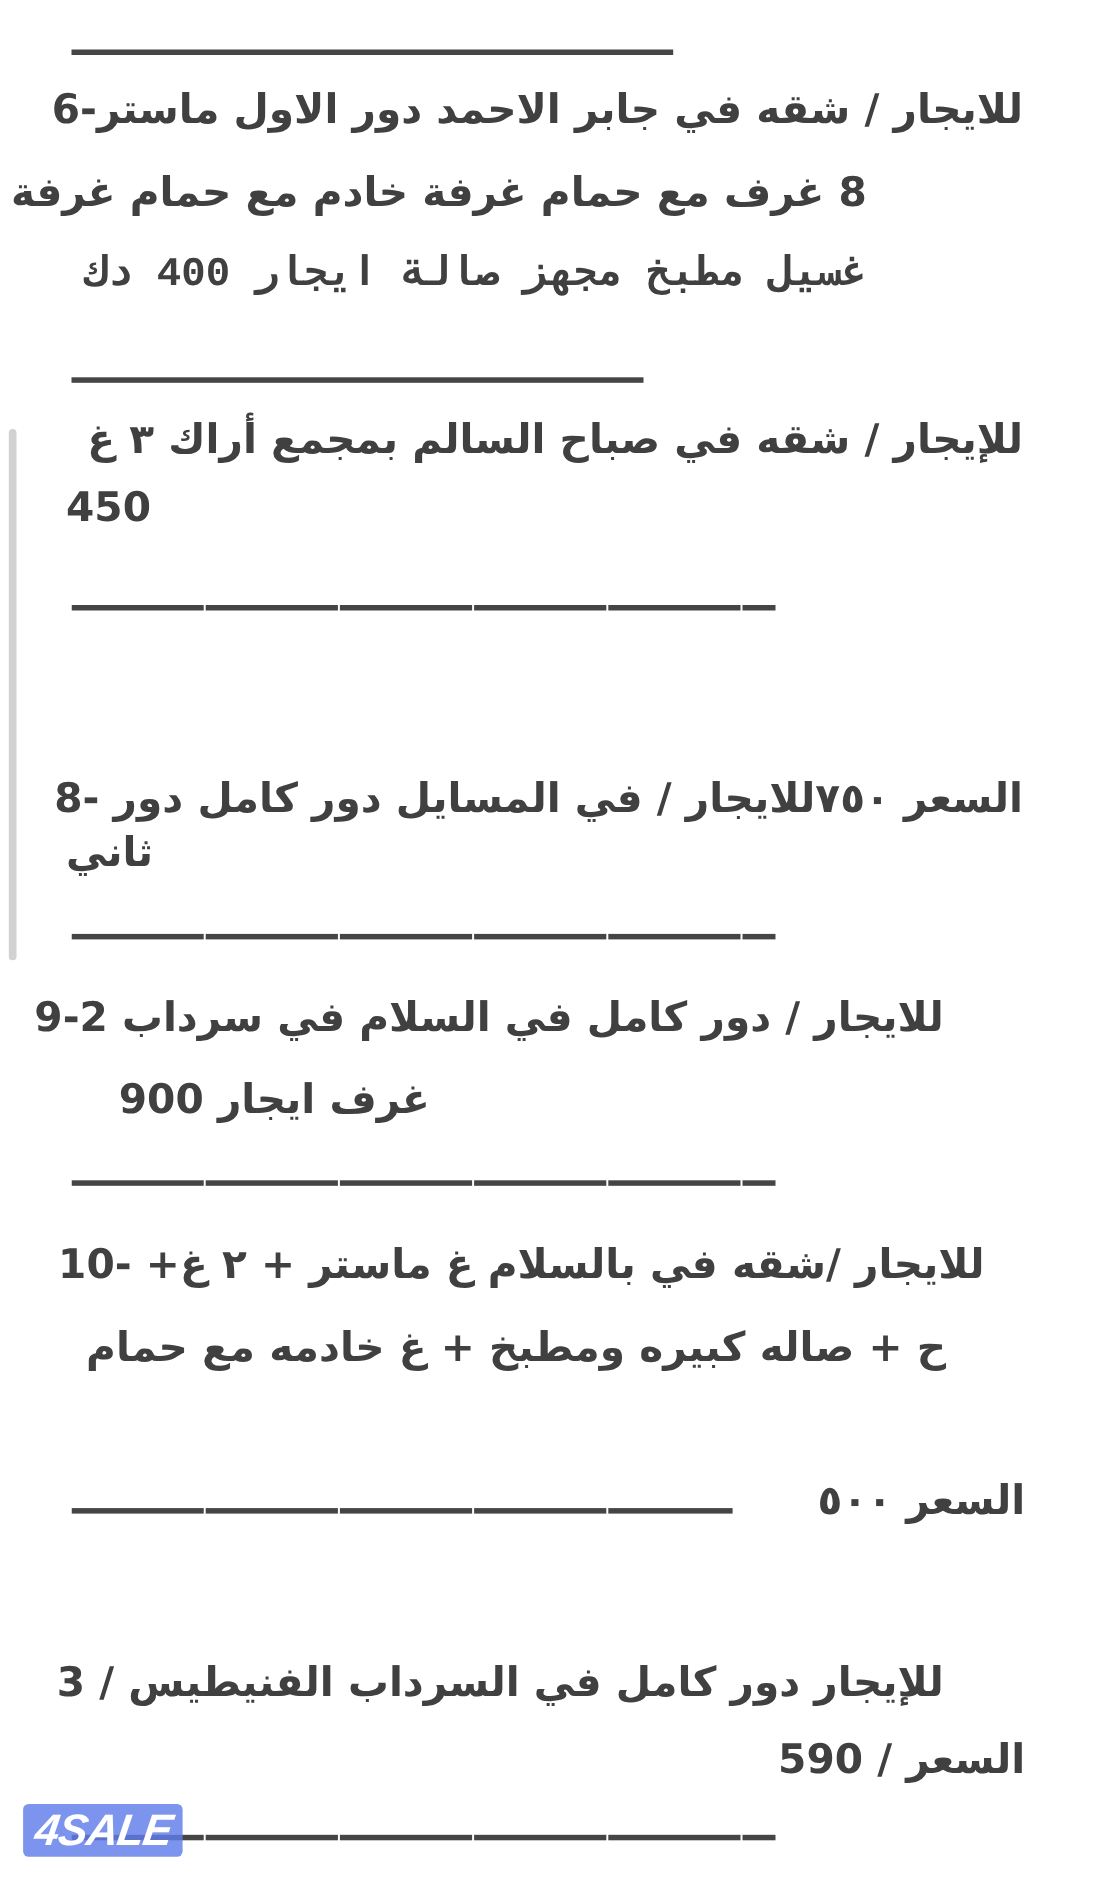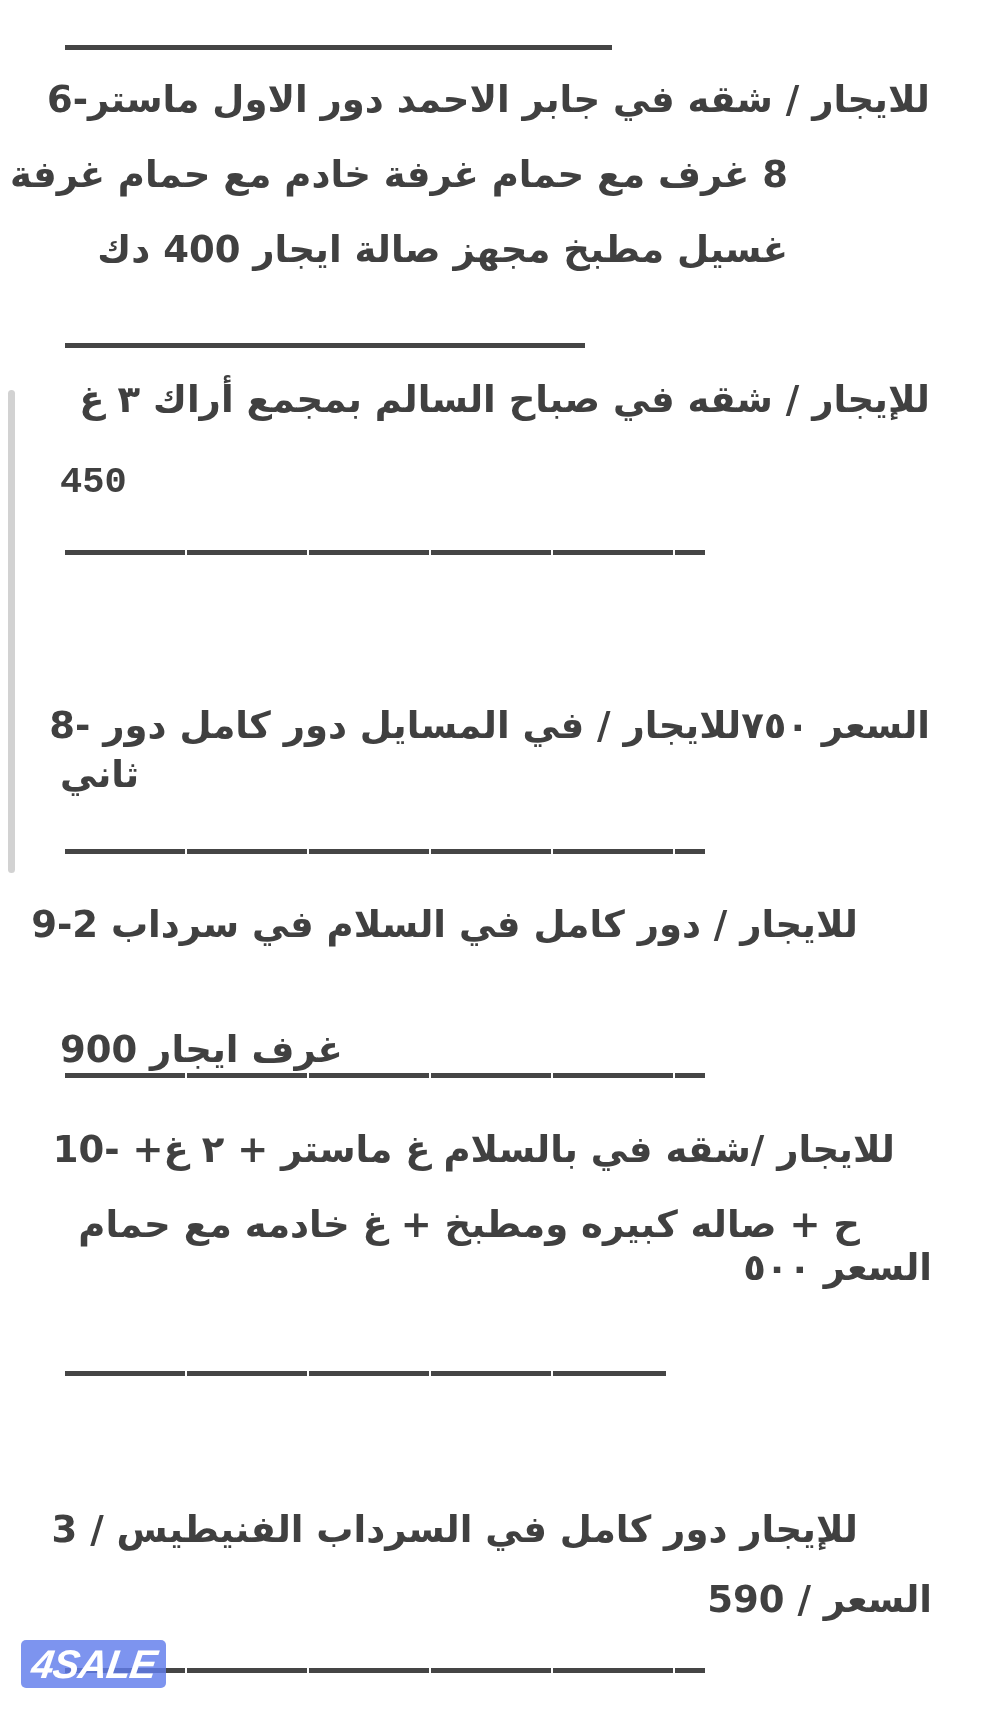--- a/index.html
+++ b/index.html
@@ -84,50 +84,50 @@
 </head>
 <body>
 
 <div class="scrollbar"></div>
 
 <div class="rule-solid" style="top:45px; width:547px;"></div>
 
 <div class="listing" style="top:0;">
   <div class="line" style="top:78px;">للايجار / شقه في جابر الاحمد دور الاول ماستر-6</div>
   <div class="line" style="top:153px; right:142px;">8 غرف مع حمام غرفة خادم مع حمام غرفة</div>
-  <div class="line" style="top:228px; right:142px;">غسيل مطبخ مجهز صالة ايجار 400 دك</div>
+  <div class="line" style="top:228px; right:142px;font-family:Liberation Mono, monospace;">غسيل مطبخ مجهز صالة ايجار 400 دك</div>
 </div>
 
 <div class="rule-solid" style="top:343px; width:520px;"></div>
 
 <div class="listing" style="top:0;">
   <div class="line" style="top:378px;">للإيجار / شقه في صباح السالم بمجمع أراك ٣ غ</div>
-  <div class="line left" style="top:460px;font-family:Liberation Mono, monospace;">450</div>
+  <div class="line left" style="top:440px;">450</div>
 </div>
 
 <div class="rule-dashed" style="top:550px; width:640px;"></div>
 
 <div class="listing" style="top:0;">
   <div class="line" style="top:704px;text-align:center;">السعر ٧٥٠للايجار / في المسايل دور كامل دور -8</div>
   <div class="line left" style="top:753px;">ثاني</div>
 </div>
 
 <div class="rule-dashed" style="top:849px; width:640px;"></div>
 
 <div class="listing" style="top:0;">
   <div class="line" style="top:903px; right:72px;">للايجار / دور كامل في السلام في سرداب 2-9</div>
-  <div class="line left" style="top:1028px;">غرف ايجار 900</div>
+  <div class="line left" style="top:978px;margin-left:48px;">غرف ايجار 900</div>
 </div>
 
 <div class="rule-dashed" style="top:1073px; width:640px;"></div>
 
 <div class="listing" style="top:0;">
   <div class="line" style="top:1128px; right:35px;">للايجار /شقه في بالسلام غ ماستر + ٢ غ+   -10</div>
   <div class="line" style="top:1203px; right:70px;">ح + صاله كبيره ومطبخ + غ خادمه مع حمام</div>
-  <div class="line" style="top:1246px; right:-2px;">السعر ٥٠٠</div>
+  <div class="line" style="top:1342px; right:-2px;">السعر ٥٠٠</div>
 </div>
 
 <div class="rule-dashed" style="top:1371px; width:601px;"></div>
 
 <div class="listing" style="top:0;">
   <div class="line" style="top:1508px; right:72px;">للإيجار دور كامل في السرداب الفنيطيس / 3</div>
   <div class="line" style="top:1578px; right:-2px;">السعر / 590</div>
 </div>
 
 <div class="rule-dashed" style="top:1668px; width:640px;"></div>

